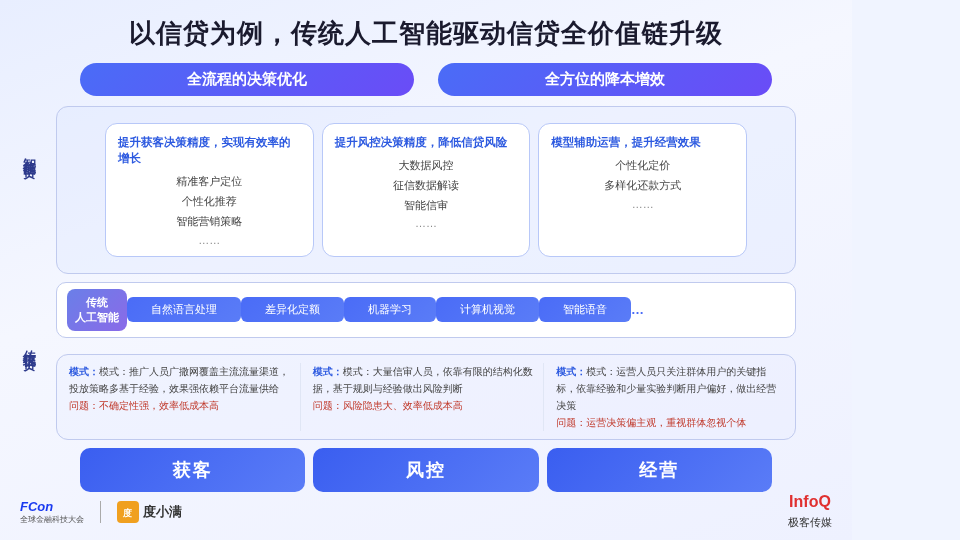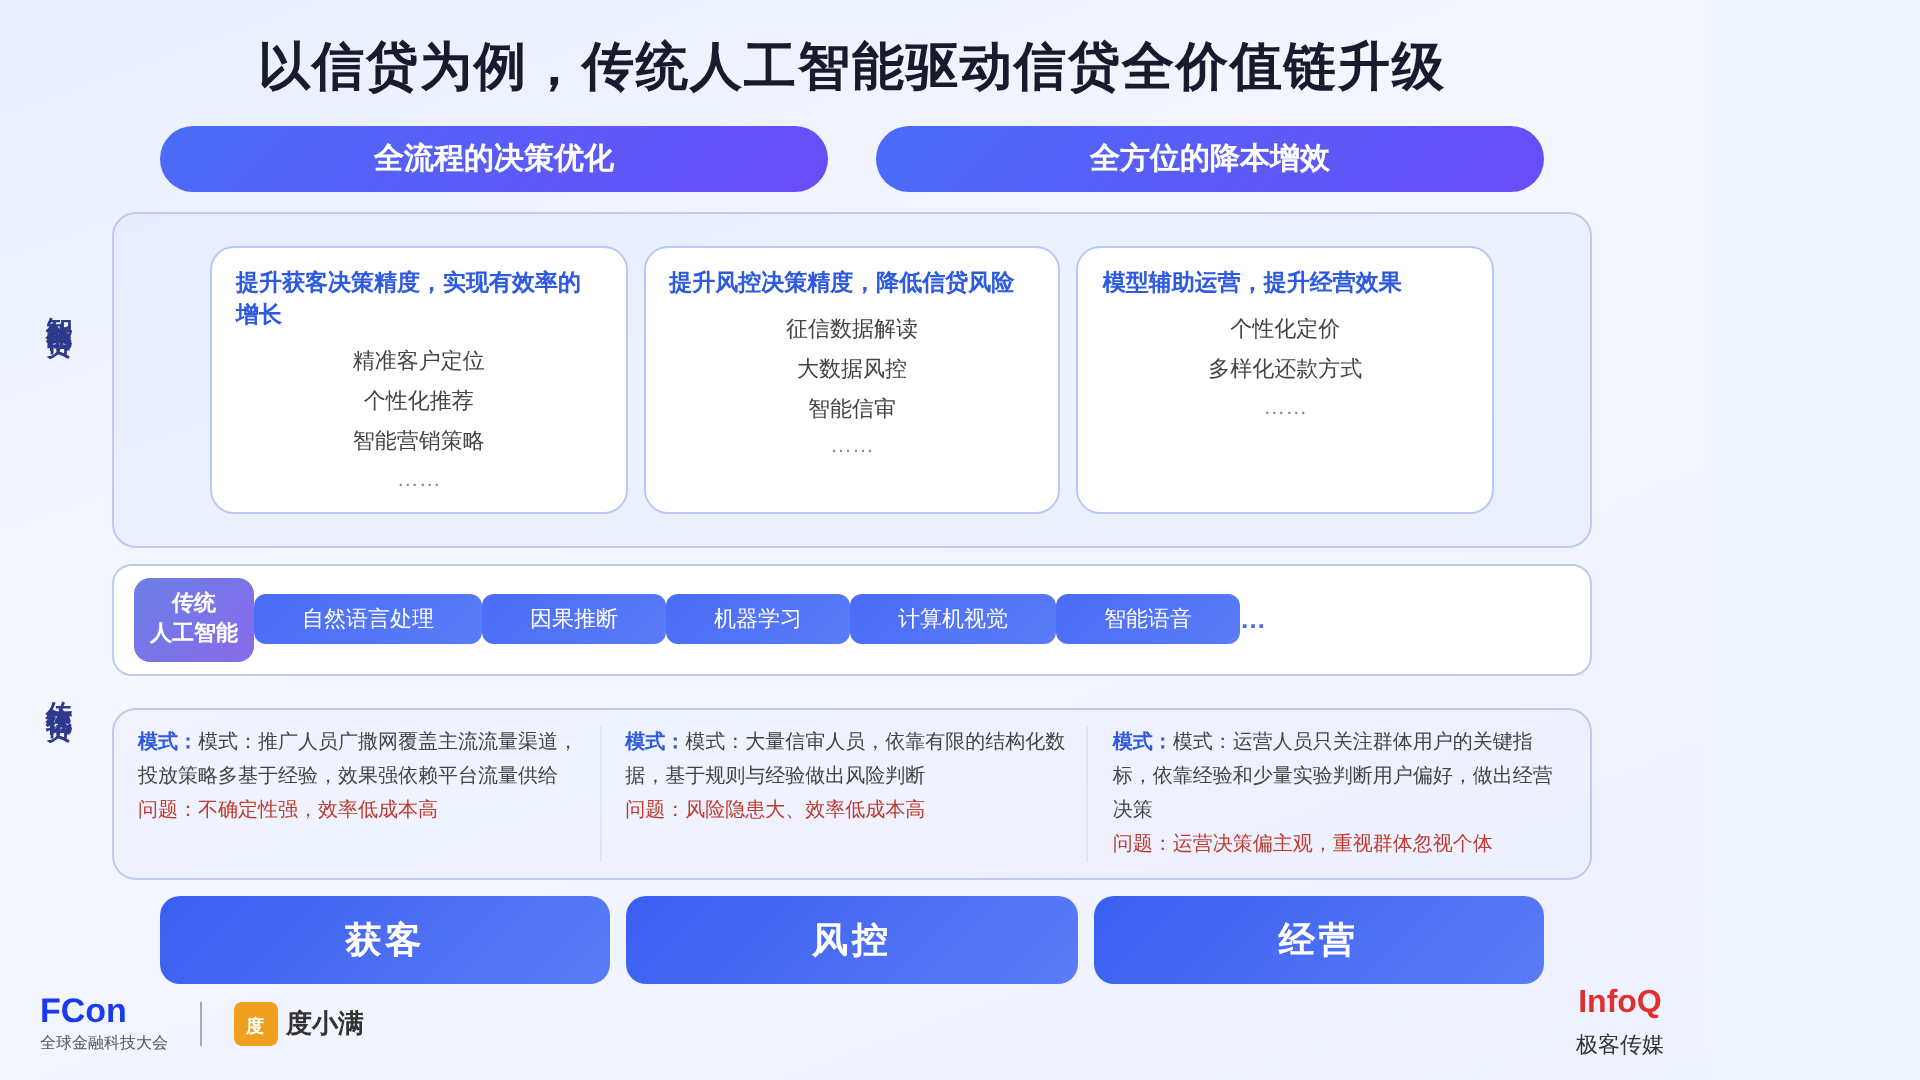--- a/index.html
+++ b/index.html
@@ -200,24 +200,25 @@
       display: flex;
       align-items: center;
       gap: 10px;
     }
     .fcon-logo {
       display: flex;
       flex-direction: column;
       align-items: flex-start;
     }
     .fcon-top {
-      font-size: 17px;
+      font-size: 13px;
       font-weight: 900;
       color: #1a3af0;
       letter-spacing: 0;
+      font-style: italic;
     }
     .fcon-sub {
       font-size: 8px;
       color: #555;
     }
     .dxm-logo {
       display: flex;
       align-items: center;
       gap: 4px;
     }
@@ -305,22 +306,22 @@
         <div class="smart-card-items">
           <div>精准客户定位</div>
           <div>个性化推荐</div>
           <div>智能营销策略</div>
         </div>
         <div class="smart-card-dots">……</div>
       </div>
       <div class="smart-card">
         <div class="smart-card-title">提升风控决策精度，降低信贷风险</div>
         <div class="smart-card-items">
+          <div>大数据风控</div>
           <div>征信数据解读</div>
-          <div>大数据风控</div>
           <div>智能信审</div>
         </div>
         <div class="smart-card-dots">……</div>
       </div>
       <div class="smart-card">
         <div class="smart-card-title">模型辅助运营，提升经营效果</div>
         <div class="smart-card-items">
           <div>个性化定价</div>
           <div>多样化还款方式</div>
         </div>
@@ -328,21 +329,21 @@
       </div>
     </div>
   </div>
 
   <div class="ai-row" style="margin: 0 36px 8px 36px;">
     <div class="ai-label-box">
       <span>传统</span><br>
       <span>人工智能</span>
     </div>
     <div class="ai-tech-item">自然语言处理</div>
-    <div class="ai-tech-item">因果推断</div>
+    <div class="ai-tech-item">差异化定额</div>
     <div class="ai-tech-item">机器学习</div>
     <div class="ai-tech-item">计算机视觉</div>
     <div class="ai-tech-item">智能语音</div>
     <div class="ai-tech-dots">…</div>
   </div>
 
   <div class="section-label-left traditional-label">
     <span>传统信贷</span>
   </div>
 

